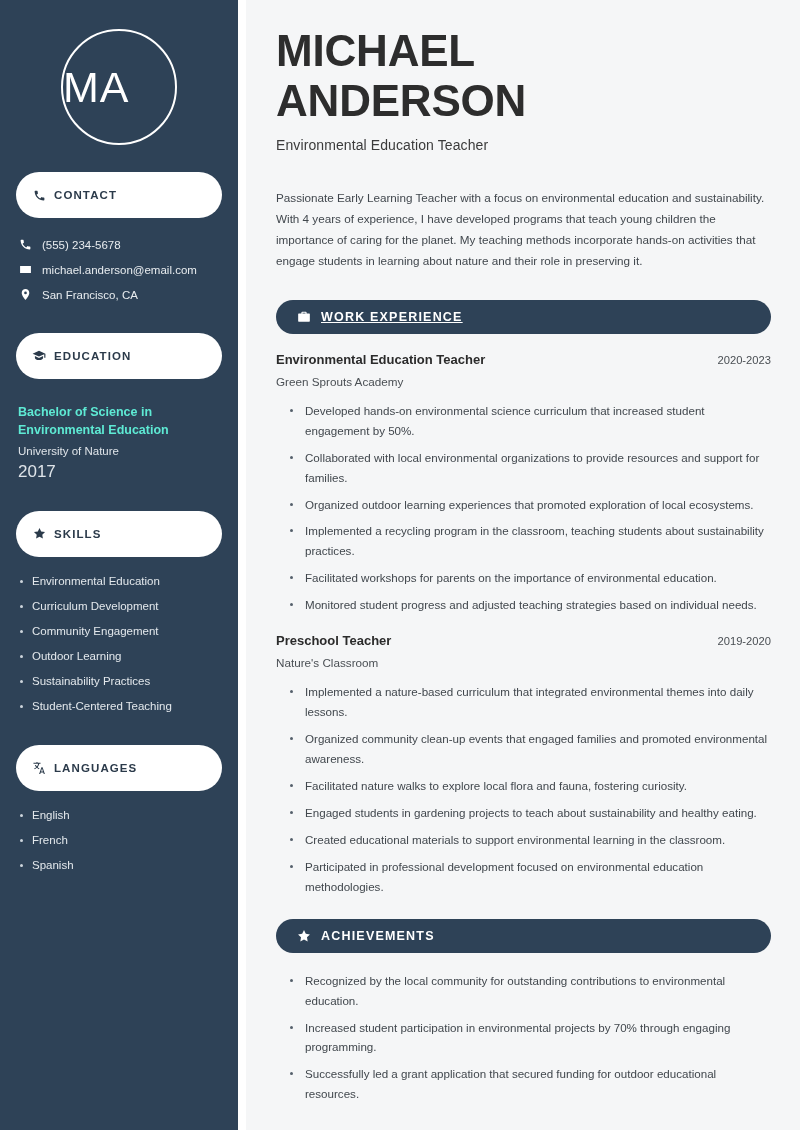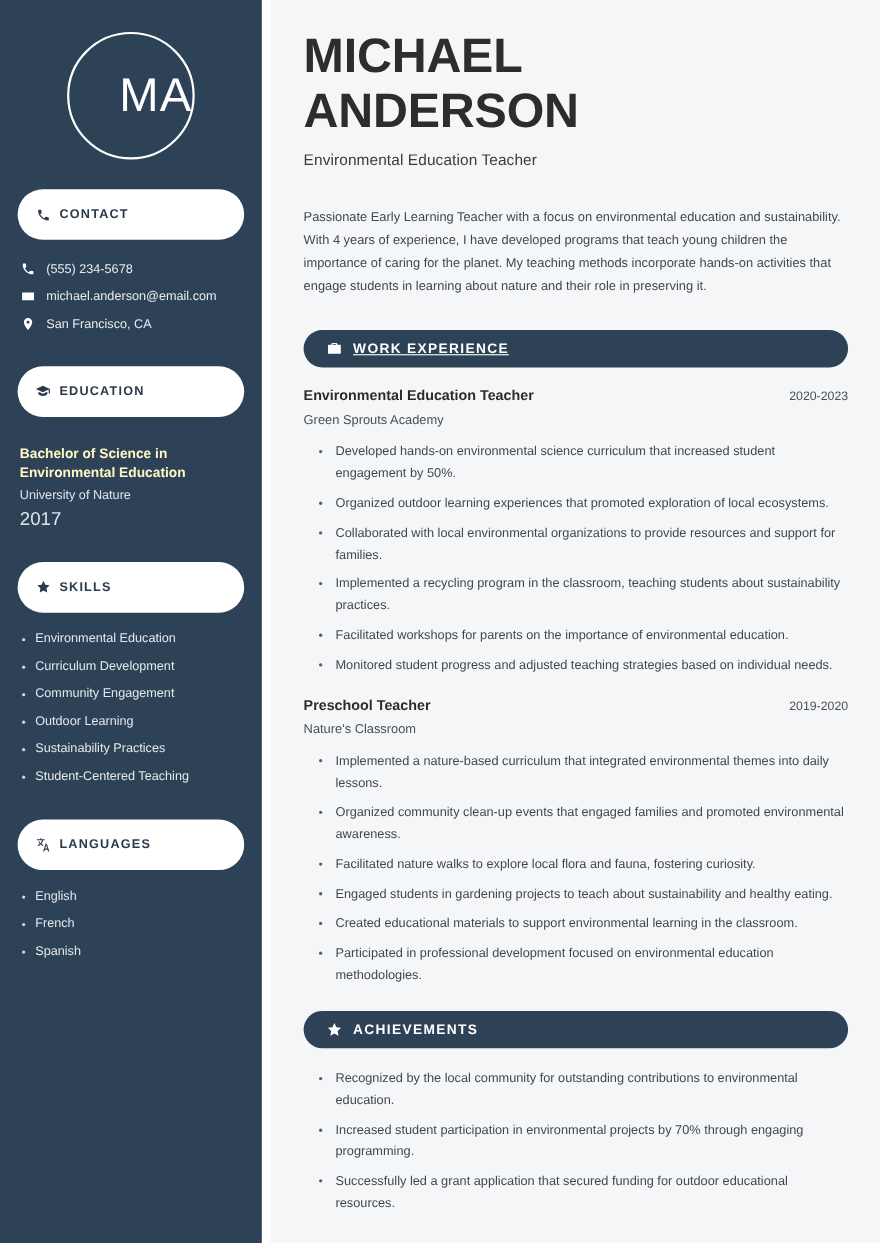--- a/index.html
+++ b/index.html
@@ -32,21 +32,21 @@
     justify-content: center;
     padding-top: 29px;
   }
   .avatar {
     width: 116px;
     height: 116px;
     border-radius: 50%;
     border: 2px solid #ffffff;
     display: flex;
     align-items: center;
-    justify-content: flex-end;
+    justify-content: flex-start;
   }
   .avatar-initials {
     font-size: 43px;
     font-weight: 400;
     letter-spacing: 1px;
     color: #ffffff;
     line-height: 1;
   }
 
   .pill {
@@ -93,21 +93,21 @@
     align-items: center;
     justify-content: center;
     flex: 0 0 14px;
   }
 
   .edu-block { margin-top: 13px; padding: 0 2px; }
   .edu-degree {
     font-size: 12.5px;
     font-weight: bold;
     line-height: 1.45;
-    color: #fef9c3;
+    color: #5eead4;
     margin-top: 24px;
   }
   .edu-school {
     font-size: 11.5px;
     color: #dfe4e9;
     margin-top: 4px;
     line-height: 1.45;
   }
   .edu-year {
     font-size: 17px;
@@ -351,22 +351,22 @@
     </div>
 
     <div class="entry">
       <div class="entry-head">
         <div class="entry-role">Environmental Education Teacher</div>
         <div class="entry-date">2020-2023</div>
       </div>
       <div class="entry-org">Green Sprouts Academy</div>
       <ul class="bullets">
         <li>Developed hands-on environmental science curriculum that increased student engagement by 50%.</li>
+        <li>Collaborated with local environmental organizations to provide resources and support for families.</li>
         <li>Organized outdoor learning experiences that promoted exploration of local ecosystems.</li>
-        <li>Collaborated with local environmental organizations to provide resources and support for families.</li>
         <li>Implemented a recycling program in the classroom, teaching students about sustainability practices.</li>
         <li>Facilitated workshops for parents on the importance of environmental education.</li>
         <li>Monitored student progress and adjusted teaching strategies based on individual needs.</li>
       </ul>
     </div>
 
     <div class="entry">
       <div class="entry-head">
         <div class="entry-role">Preschool Teacher</div>
         <div class="entry-date">2019-2020</div>

